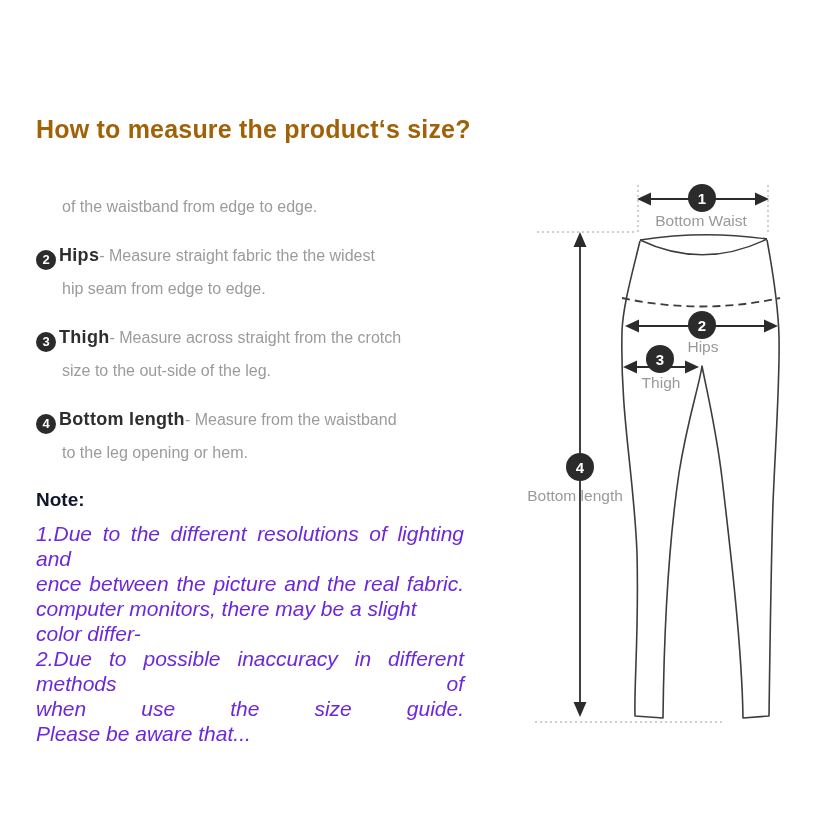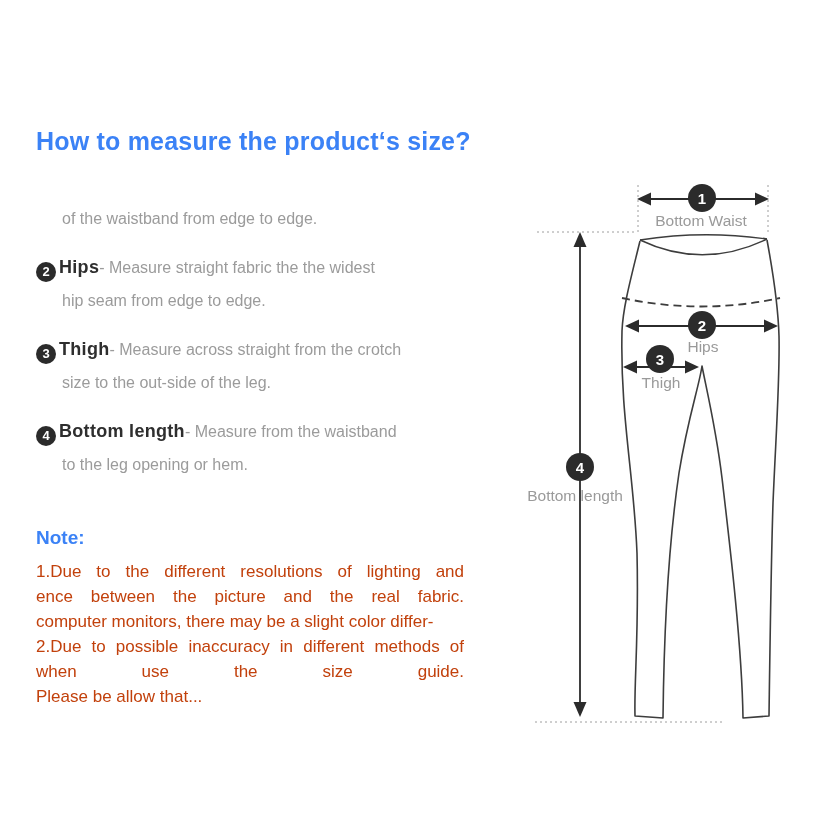--- a/index.html
+++ b/index.html
@@ -3,36 +3,36 @@
 <meta charset="utf-8">
 <style>
   html,body{margin:0;padding:0;}
   body{
     width:833px;height:833px;background:#ffffff;
     font-family:"Liberation Sans",sans-serif;
     position:relative;overflow:hidden;
   }
   .left-col{position:absolute;left:36px;top:114px;width:448px;}
   .page-title{
-    font-size:25px;font-weight:bold;color:#3b82f6;
-    margin:12px 0 46px 0;letter-spacing:0.2px;line-height:30px;
+    font-size:25px;font-weight:bold;color:#a16207;
+    margin:0 0 46px 0;letter-spacing:0.2px;line-height:30px;
   }
   .items{margin:0;}
   .item{margin-bottom:16px;font-size:16px;color:#9b9b9b;}
   .item-line1{line-height:33px;white-space:nowrap;}
   .badge{
     display:inline-block;width:20px;height:20px;border-radius:50%;
     background:#2b2b2b;color:#ffffff;font-size:13px;font-weight:bold;
     text-align:center;line-height:20px;vertical-align:-3px;margin-right:3px;
   }
   .item-name{font-size:18px;font-weight:bold;color:#2e2e2e;letter-spacing:0.3px;}
   .item-desc{color:#9b9b9b;}
   .item-line2{padding-left:26px;line-height:33px;}
-  .note-heading{font-size:19px;font-weight:bold;color:#3b82f6;margin:46px 0 10px 0;}
-  .note-text{font-size:17px;color:#c2410c;width:428px;}
+  .note-heading{font-size:19px;font-weight:bold;color:#0f172a;margin:20px 0 10px 0;}
+  .note-text{font-style:italic;font-size:21px;color:#6d28d9;width:428px;}
   .note-text .note-line{line-height:25px;}
   .note-text .note-line:nth-child(1),
   .note-text .note-line:nth-child(2),
   .note-text .note-line:nth-child(4),
   .note-text .note-line:nth-child(5){text-align:justify;text-align-last:justify;}
   .diagram-wrap{position:absolute;left:500px;top:160px;width:333px;height:580px;}
   svg text{font-family:"Liberation Sans",sans-serif;}
   .svg-label{fill:#9a9a9a;font-size:15.5px;}
   .svg-num{fill:#ffffff;font-size:15px;font-weight:bold;text-anchor:middle;}
   .outline{fill:none;stroke:#3d3d3d;stroke-width:1.6;stroke-linejoin:round;}
@@ -78,21 +78,21 @@
 
   </div>
 
   <div class="note-heading">Note:</div>
   <div class="note-text">
     <div class="note-line">1.Due to the different resolutions of lighting and</div>
     <div class="note-line">ence between the picture and the real fabric.</div>
     <div class="note-line">computer monitors, there may be a slight color differ-</div>
     <div class="note-line">2.Due to possible inaccuracy in different methods of</div>
     <div class="note-line">when use the size guide.</div>
-    <div class="note-line">Please be allow that...</div>
+    <div class="note-line">Please be aware that...</div>
   </div>
 </div>
 
 <div class="diagram-wrap">
   <svg width="333" height="580" viewBox="500 160 333 580" xmlns="http://www.w3.org/2000/svg">
 
     <line class="dotted" x1="638" y1="185" x2="638" y2="235"></line>
     <line class="dotted" x1="768" y1="185" x2="768" y2="234"></line>
     <line class="dotted" x1="537" y1="232" x2="636" y2="232"></line>
     <line class="dotted" x1="535" y1="722" x2="722" y2="722"></line>

